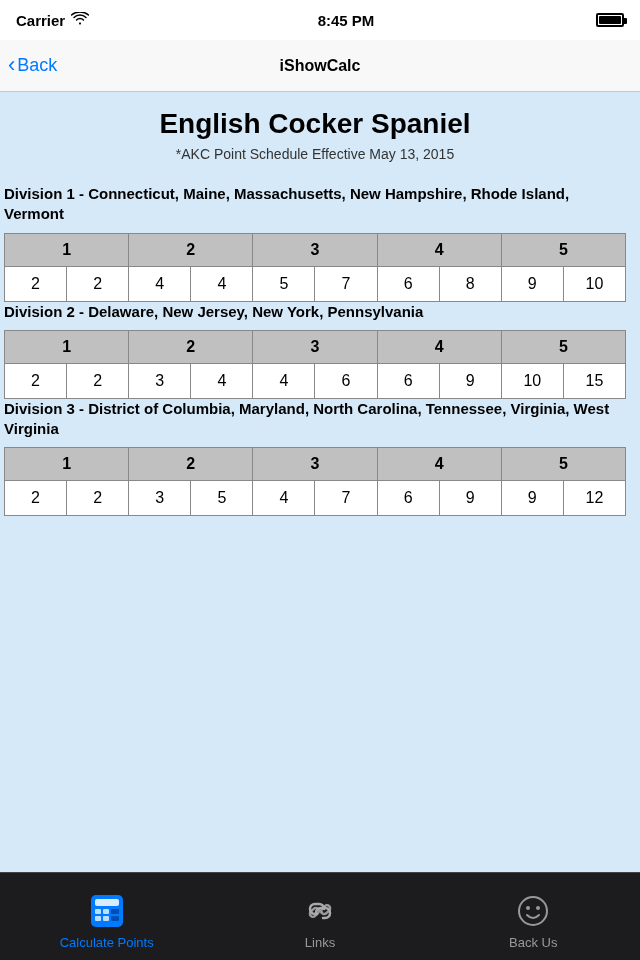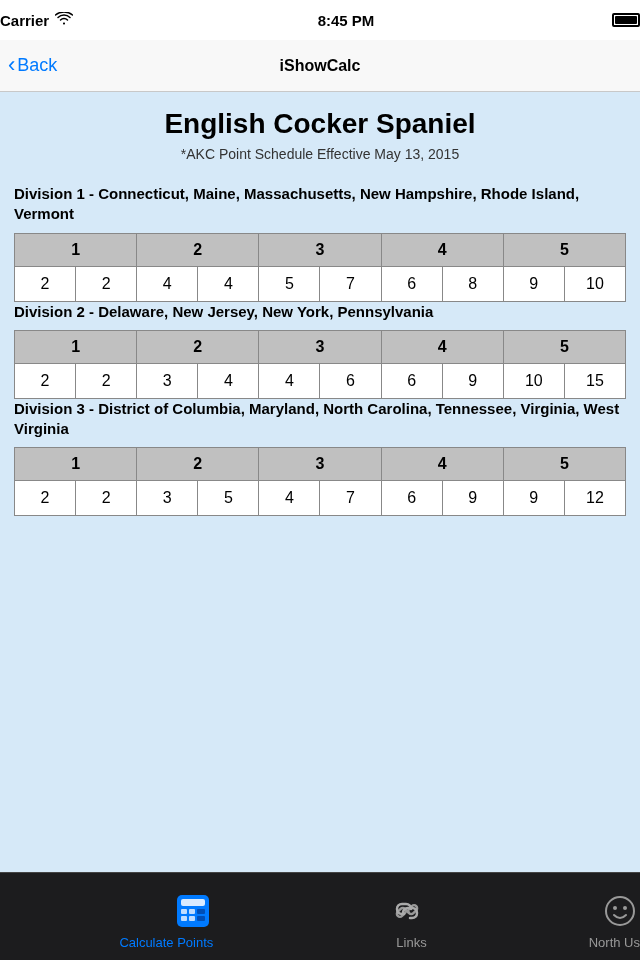--- a/index.html
+++ b/index.html
@@ -14,21 +14,21 @@
       flex-direction: column;
     }
 
     
     .status-bar {
       background: #fff;
       height: 40px;
       display: flex;
       align-items: center;
       justify-content: space-between;
-      padding: 0 0;
+      padding: 0 16px;
       flex-shrink: 0;
     }
     .status-left {
       display: flex;
       align-items: center;
       gap: 6px;
       font-size: 15px;
       font-weight: 600;
     }
     .status-center {
@@ -104,21 +104,21 @@
       font-size: 16px;
       font-weight: 600;
       color: #000;
     }
 
     
     .main-content {
       flex: 1;
       background: #d6e9f8;
       overflow-y: auto;
-      padding: 16px 14px 8px 14px;
+      padding: 16px 14px 8px 4px;
     }
 
     .breed-title {
       font-size: 28px;
       font-weight: 800;
       text-align: center;
       color: #000;
       margin-bottom: 6px;
     }
     .subtitle {
@@ -177,21 +177,21 @@
       height: 88px;
       display: flex;
       align-items: stretch;
       flex-shrink: 0;
       border-top: 1px solid #444;
     }
     .tab-item {
       flex: 1;
       display: flex;
       flex-direction: column;
-      align-items: flex-end;
+      align-items: center;
       justify-content: center;
       gap: 4px;
       cursor: pointer;
       padding-top: 8px;
     }
     .tab-item.active .tab-label { color: #007aff; }
     .tab-item .tab-label {
       font-size: 13px;
       color: #999;
     }
@@ -371,16 +371,16 @@
 
   <div class="tab-item">
     <div class="tab-icon-wrap">
       <svg width="36" height="36" viewBox="0 0 36 36">
         <circle cx="18" cy="18" r="14" fill="none" stroke="#999" stroke-width="2"></circle>
         <circle cx="13" cy="15" r="2" fill="#999"></circle>
         <circle cx="23" cy="15" r="2" fill="#999"></circle>
         <path d="M12 22 Q18 28 24 22" stroke="#999" stroke-width="2" fill="none" stroke-linecap="round"></path>
       </svg>
     </div>
-    <span class="tab-label">North Us</span>
+    <span class="tab-label">Back Us</span>
   </div>
 
 </div>
 
 </body></html>

